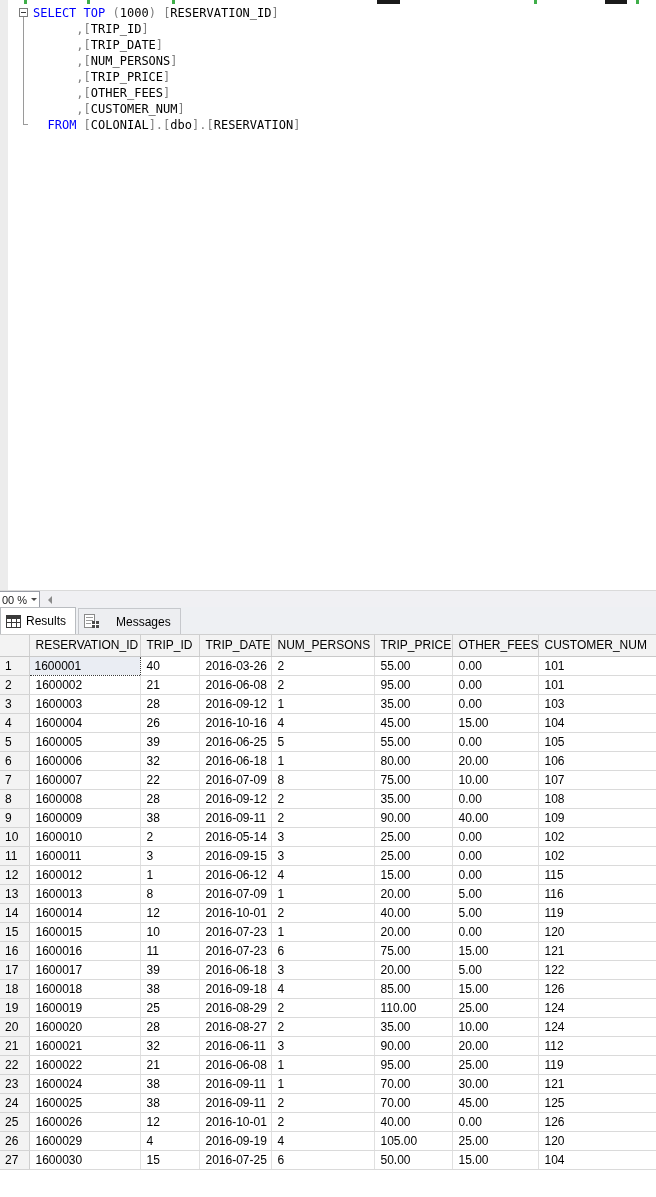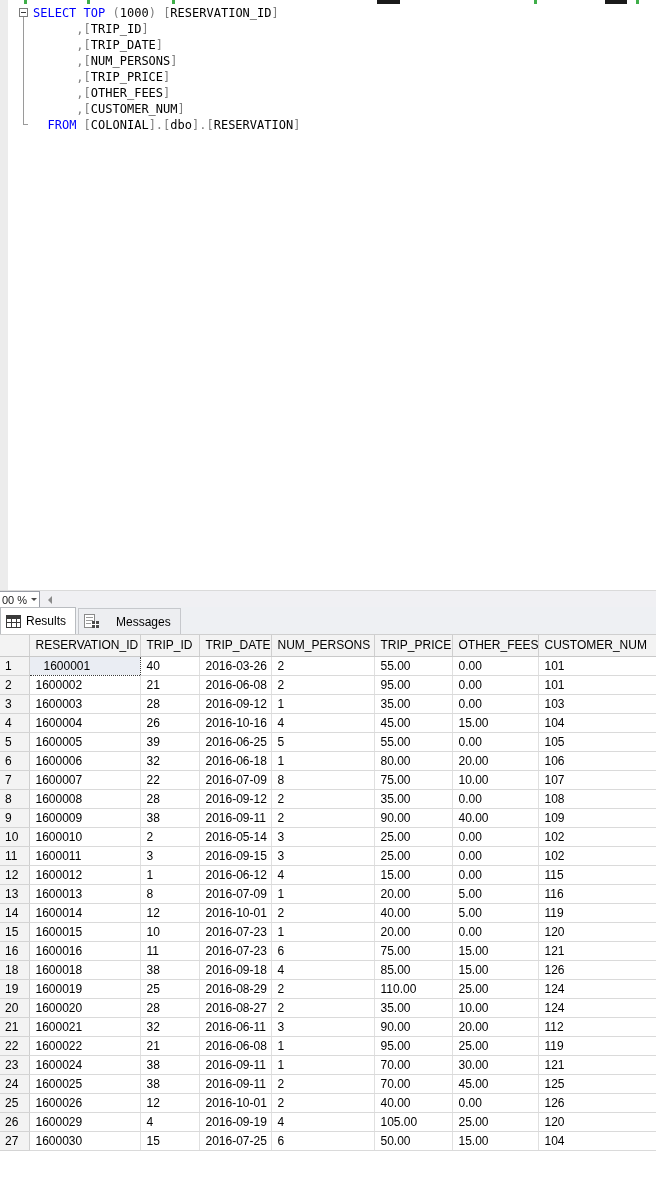--- a/index.html
+++ b/index.html
@@ -55,21 +55,21 @@
   table.grid { border-collapse:collapse; table-layout:fixed; width:656px;
     font-size:12px; color:#000; }
   table.grid th { height:21px; background:#f3f3f3; font-weight:normal; text-align:left;
     padding:0 0 0 6px; border-right:1px solid #cfcfcf; border-bottom:1px solid #c9c9c9;
     overflow:hidden; white-space:nowrap; }
   table.grid td { height:19px; background:#ffffff; padding:0 0 0 6px;
     border-right:1px solid #e0e0e0; border-bottom:1px solid #dadada;
     overflow:hidden; white-space:nowrap; }
   table.grid td.rownum { background:#f3f3f3; border-right:1px solid #cfcfcf;
     border-bottom:1px solid #d4d4d4; padding-left:5px; }
-  table.grid td.selcell { background:#eaedf3; border:1px dotted #3c3c3c; padding-left:14px; }
+  table.grid td.selcell { background:#eaedf3; border:1px dotted #3c3c3c; padding-left:5px; }
 </style>
 </head>
 <body>
 
 <div class="editor-pane">
   <div class="clip-line"></div>
   <div class="gutter"></div>
   <div class="fold-box"></div>
   <div class="fold-line"></div>
   <div class="sql-code"><div><span class="kw">SELECT</span><span class="id"> </span><span class="kw">TOP</span><span class="id"> </span><span class="pu">(</span><span class="id">1000</span><span class="pu">)</span><span class="id"> </span><span class="pu">[</span><span class="id">RESERVATION_ID</span><span class="pu">]</span></div><div><span class="id">      </span><span class="pu">,[</span><span class="id">TRIP_ID</span><span class="pu">]</span></div><div><span class="id">      </span><span class="pu">,[</span><span class="id">TRIP_DATE</span><span class="pu">]</span></div><div><span class="id">      </span><span class="pu">,[</span><span class="id">NUM_PERSONS</span><span class="pu">]</span></div><div><span class="id">      </span><span class="pu">,[</span><span class="id">TRIP_PRICE</span><span class="pu">]</span></div><div><span class="id">      </span><span class="pu">,[</span><span class="id">OTHER_FEES</span><span class="pu">]</span></div><div><span class="id">      </span><span class="pu">,[</span><span class="id">CUSTOMER_NUM</span><span class="pu">]</span></div><div><span class="id">  </span><span class="kw">FROM</span><span class="id"> </span><span class="pu">[</span><span class="id">COLONIAL</span><span class="pu">].[</span><span class="id">dbo</span><span class="pu">].[</span><span class="id">RESERVATION</span><span class="pu">]</span></div></div>
@@ -287,20 +287,30 @@
           <td class="rownum">16</td>
           <td class="">1600016</td>
           <td class="">11</td>
           <td class="">2016-07-23</td>
           <td class="">6</td>
           <td class="">75.00</td>
           <td class="">15.00</td>
           <td class="">121</td>
         </tr>
         <tr>
+          <td class="rownum">17</td>
+          <td class="">1600017</td>
+          <td class="">39</td>
+          <td class="">2016-06-18</td>
+          <td class="">3</td>
+          <td class="">20.00</td>
+          <td class="">5.00</td>
+          <td class="">122</td>
+        </tr>
+        <tr>
           <td class="rownum">18</td>
           <td class="">1600018</td>
           <td class="">38</td>
           <td class="">2016-09-18</td>
           <td class="">4</td>
           <td class="">85.00</td>
           <td class="">15.00</td>
           <td class="">126</td>
         </tr>
         <tr>

